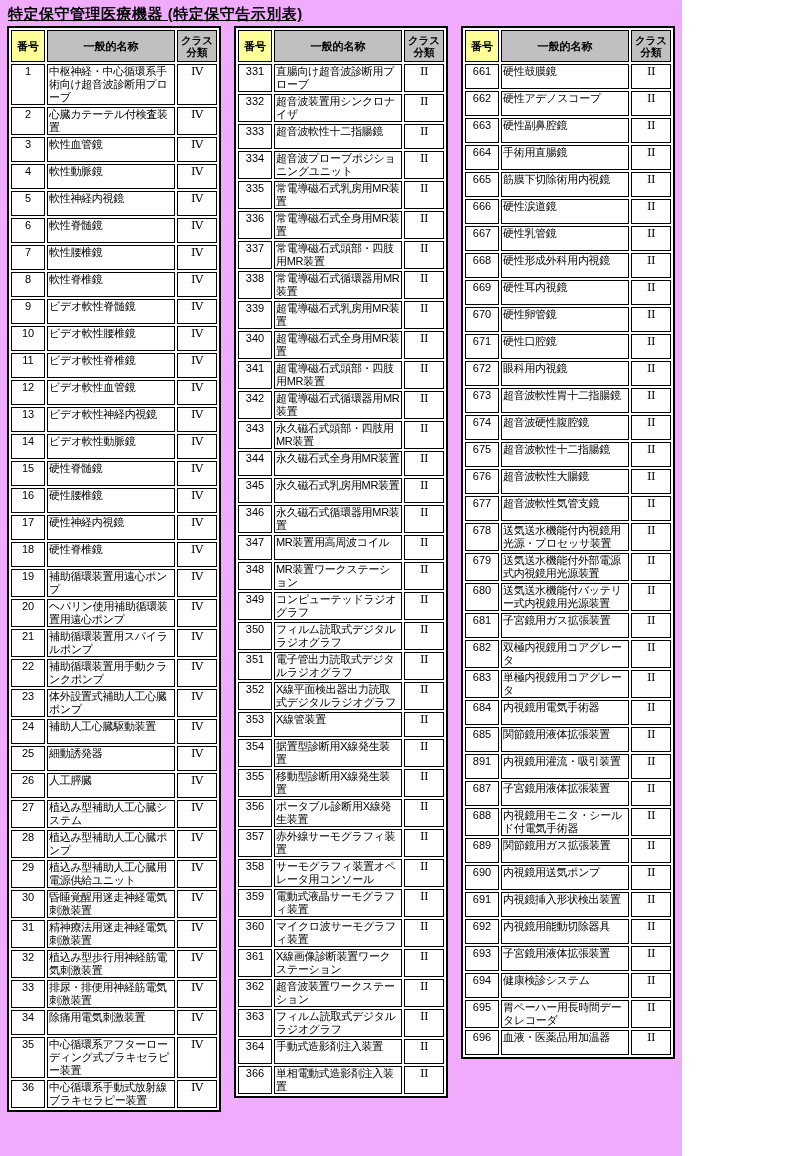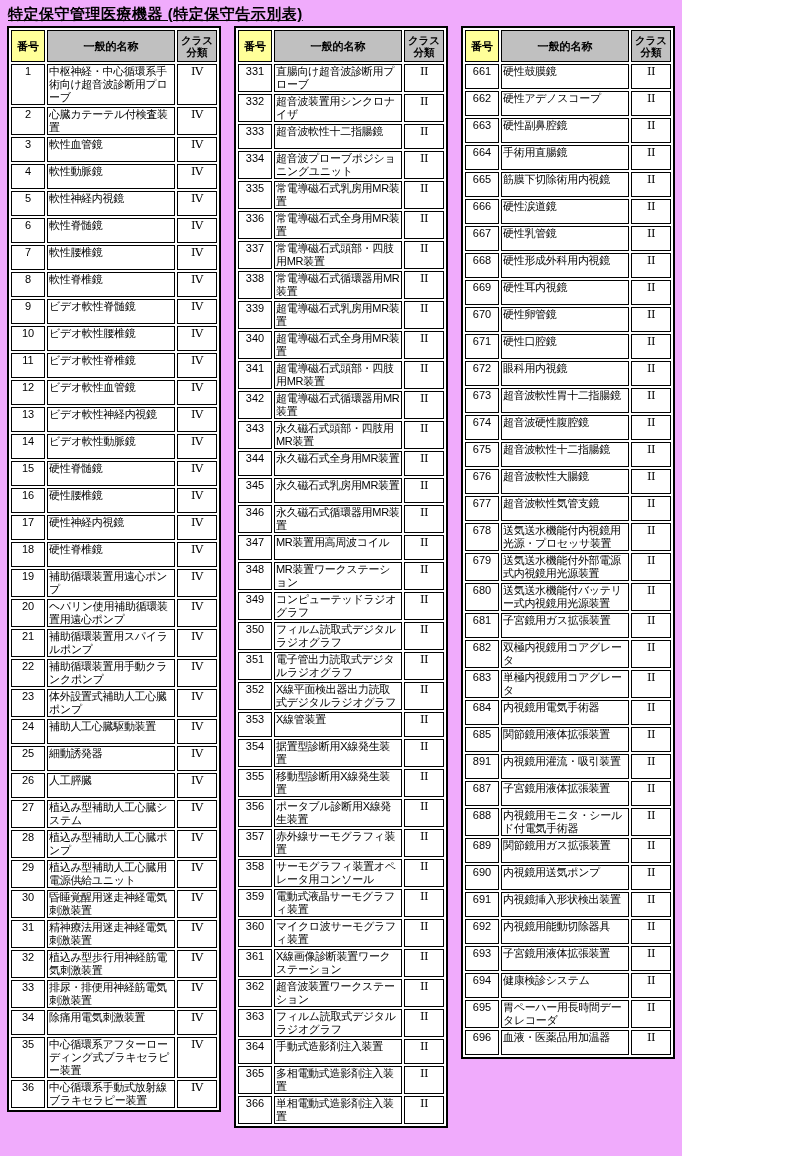--- a/index.html
+++ b/index.html
@@ -448,25 +448,20 @@
             <td class="td-no">363</td>
             <td class="td-name">フィルム読取式デジタルラジオグラフ</td>
             <td class="td-cls">II</td>
           </tr>
           <tr>
             <td class="td-no">364</td>
             <td class="td-name">手動式造影剤注入装置</td>
             <td class="td-cls">II</td>
           </tr>
           <tr>
-            <td class="td-no">365</td>
-            <td class="td-name">多相電動式造影剤注入装置</td>
-            <td class="td-cls">II</td>
-          </tr>
-          <tr>
             <td class="td-no">366</td>
             <td class="td-name">単相電動式造影剤注入装置</td>
             <td class="td-cls">II</td>
           </tr>
         </tbody>
     </table>
 
     <table class="dev">
       <thead>
         <tr>

